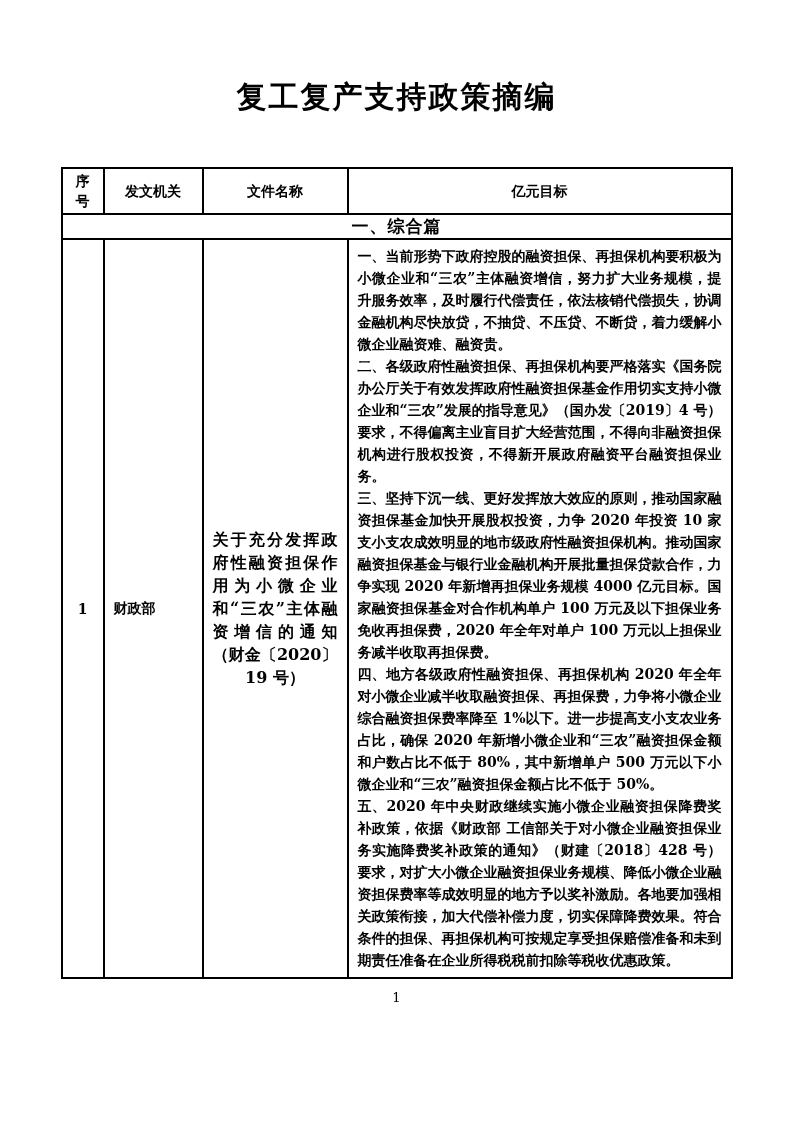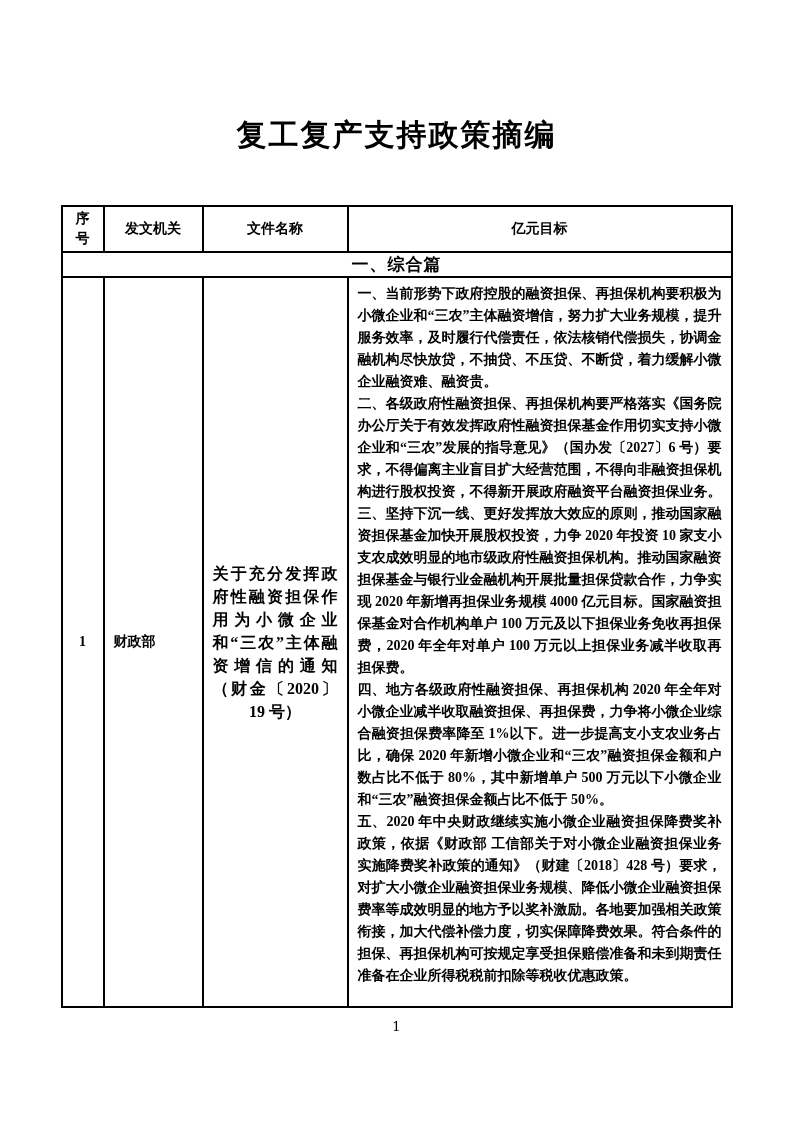--- a/index.html
+++ b/index.html
@@ -4,35 +4,34 @@
 <style>
   * { box-sizing: border-box; margin: 0; padding: 0; }
   html, body { background: #ffffff; }
   body {
     width: 793px; height: 1122px;
     margin: 0 auto;
     font-family: "DejaVu Serif", "Liberation Serif", serif;
     color: #000;
     overflow: hidden;
   }
-  .doc { padding-top: 113px; }
+  .doc { padding-top: 75px; }
   .doc-title {
     text-align: center;
     font-size: 30px;
     font-weight: 700;
     letter-spacing: 2px;
     line-height: 44px;
     margin-bottom: 48px;
   }
   table.policy-table {
     width: 670px;
     margin: 0 auto;
     border-collapse: collapse;
     table-layout: fixed;
-    font-family: Liberation Serif, serif;
   }
   .policy-table th, .policy-table td {
     border: 2px solid #000;
     font-weight: 700;
   }
   tr.header-row { height: 46px; }
   .policy-table th {
     font-size: 14px;
     text-align: center;
     vertical-align: middle;
@@ -111,21 +110,21 @@
       <tr>
         <td class="section-cell" colspan="4">一、综合篇</td>
       </tr>
 
       <tr>
         <td class="cell-no">1</td>
         <td class="cell-agency">财政部</td>
         <td class="cell-docname">关于充分发挥政府性融资担保作用为小微企业和“三农”主体融资增信的通知（财金〔2020〕19 号）</td>
         <td class="cell-content">
           <p>一、当前形势下政府控股的融资担保、再担保机构要积极为小微企业和“三农”主体融资增信，努力扩大业务规模，提升服务效率，及时履行代偿责任，依法核销代偿损失，协调金融机构尽快放贷，不抽贷、不压贷、不断贷，着力缓解小微企业融资难、融资贵。</p>
-          <p>二、各级政府性融资担保、再担保机构要严格落实《国务院办公厅关于有效发挥政府性融资担保基金作用切实支持小微企业和“三农”发展的指导意见》（国办发〔2027〕6 号）要求，不得偏离主业盲目扩大经营范围，不得向非融资担保机构进行股权投资，不得新开展政府融资平台融资担保业务。</p>
+          <p>二、各级政府性融资担保、再担保机构要严格落实《国务院办公厅关于有效发挥政府性融资担保基金作用切实支持小微企业和“三农”发展的指导意见》（国办发〔2019〕4 号）要求，不得偏离主业盲目扩大经营范围，不得向非融资担保机构进行股权投资，不得新开展政府融资平台融资担保业务。</p>
           <p>三、坚持下沉一线、更好发挥放大效应的原则，推动国家融资担保基金加快开展股权投资，力争 2020 年投资 10 家支小支农成效明显的地市级政府性融资担保机构。推动国家融资担保基金与银行业金融机构开展批量担保贷款合作，力争实现 2020 年新增再担保业务规模 4000 亿元目标。国家融资担保基金对合作机构单户 100 万元及以下担保业务免收再担保费，2020 年全年对单户 100 万元以上担保业务减半收取再担保费。</p>
           <p>四、地方各级政府性融资担保、再担保机构 2020 年全年对小微企业减半收取融资担保、再担保费，力争将小微企业综合融资担保费率降至 1%以下。进一步提高支小支农业务占比，确保 2020 年新增小微企业和“三农”融资担保金额和户数占比不低于 80%，其中新增单户 500 万元以下小微企业和“三农”融资担保金额占比不低于 50%。</p>
           <p>五、2020 年中央财政继续实施小微企业融资担保降费奖补政策，依据《财政部 工信部关于对小微企业融资担保业务实施降费奖补政策的通知》（财建〔2018〕428 号）要求，对扩大小微企业融资担保业务规模、降低小微企业融资担保费率等成效明显的地方予以奖补激励。各地要加强相关政策衔接，加大代偿补偿力度，切实保障降费效果。符合条件的担保、再担保机构可按规定享受担保赔偿准备和未到期责任准备在企业所得税税前扣除等税收优惠政策。</p>
         </td>
       </tr>
     </tbody>
   </table>
 
   <div class="page-number">1</div>
 

